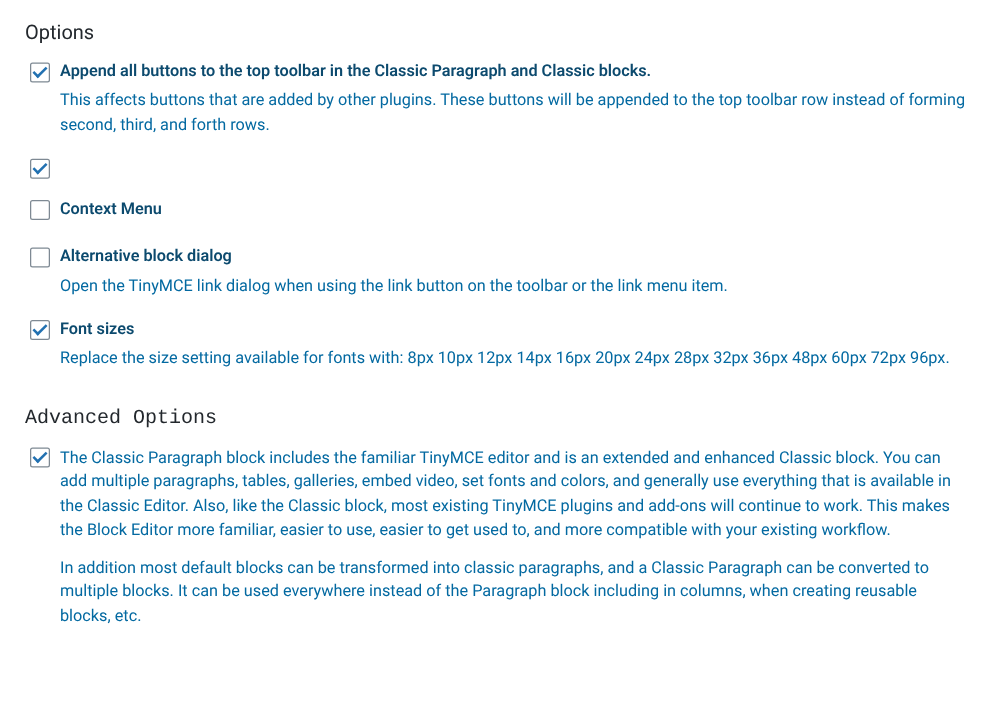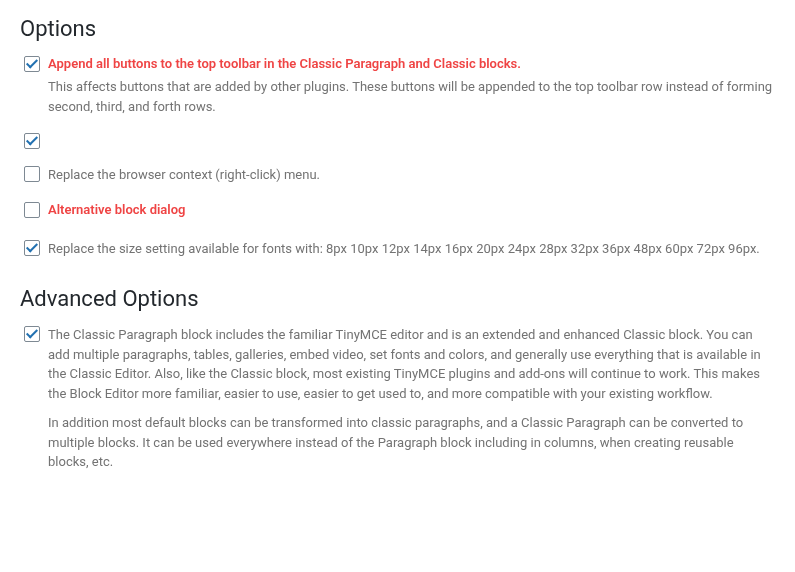--- a/index.html
+++ b/index.html
@@ -9,28 +9,29 @@
     }
     body {
       font-family: -apple-system, BlinkMacSystemFont, "Segoe UI", Roboto, Arial, sans-serif;
       font-size: 13px;
       color: #444;
       background: #fff;
       padding: 10px 20px 20px 20px;
       width: 795px;
     }
     h2 {
-      font-size: 22px;
+      font-size: 16px;
       font-weight: 400;
       color: #23282d;
       margin-bottom: 14px;
       margin-top: 6px;
     }
     h2.advanced {
       margin-top: 28px;
+      font-family: Liberation Mono, monospace;
     }
     .option-row {
       display: flex;
       align-items: flex-start;
       margin-bottom: 16px;
       padding-left: 4px;
     }
     .checkbox {
       width: 16px;
       height: 16px;
@@ -52,28 +53,28 @@
       height: 9px;
       border: solid #2271b1;
       border-width: 0 2px 2px 0;
       transform: rotate(45deg);
     }
     .option-content {
       flex: 1;
     }
     .option-label {
       font-weight: 600;
-      color: #ef4444;
+      color: #0c4a6e;
       display: block;
       margin-bottom: 4px;
       line-height: 1.4;
       cursor: pointer;
     }
     .option-desc {
-      color: #737373;
+      color: #0369a1;
       line-height: 1.5;
       display: block;
     }
     .option-desc + .option-desc {
       margin-top: 10px;
     }
   </style>
 </head>
 <body>
 
@@ -89,34 +90,36 @@
 
 <div class="option-row">
   <div class="checkbox checked"></div>
   <div class="option-content">
   </div>
 </div>
 
 <div class="option-row">
   <div class="checkbox"></div>
   <div class="option-content">
-    <span class="option-desc">Replace the browser context (right-click) menu.</span>
+    <span class="option-label">Context Menu</span>
   </div>
 </div>
 
 <div class="option-row">
   <div class="checkbox"></div>
   <div class="option-content">
     <span class="option-label">Alternative block dialog</span>
+    <span class="option-desc">Open the TinyMCE link dialog when using the link button on the toolbar or the link menu item.</span>
   </div>
 </div>
 
 <div class="option-row">
   <div class="checkbox checked"></div>
   <div class="option-content">
+    <span class="option-label">Font sizes</span>
     <span class="option-desc">Replace the size setting available for fonts with: 8px 10px 12px 14px 16px 20px 24px 28px 32px 36px 48px 60px 72px 96px.</span>
   </div>
 </div>
 
 <h2 class="advanced">Advanced Options</h2>
 
 <div class="option-row">
   <div class="checkbox checked"></div>
   <div class="option-content">
     <span class="option-desc">The Classic Paragraph block includes the familiar TinyMCE editor and is an extended and enhanced Classic block. You can add multiple paragraphs, tables, galleries, embed video, set fonts and colors, and generally use everything that is available in the Classic Editor. Also, like the Classic block, most existing TinyMCE plugins and add-ons will continue to work. This makes the Block Editor more familiar, easier to use, easier to get used to, and more compatible with your existing workflow.</span>

